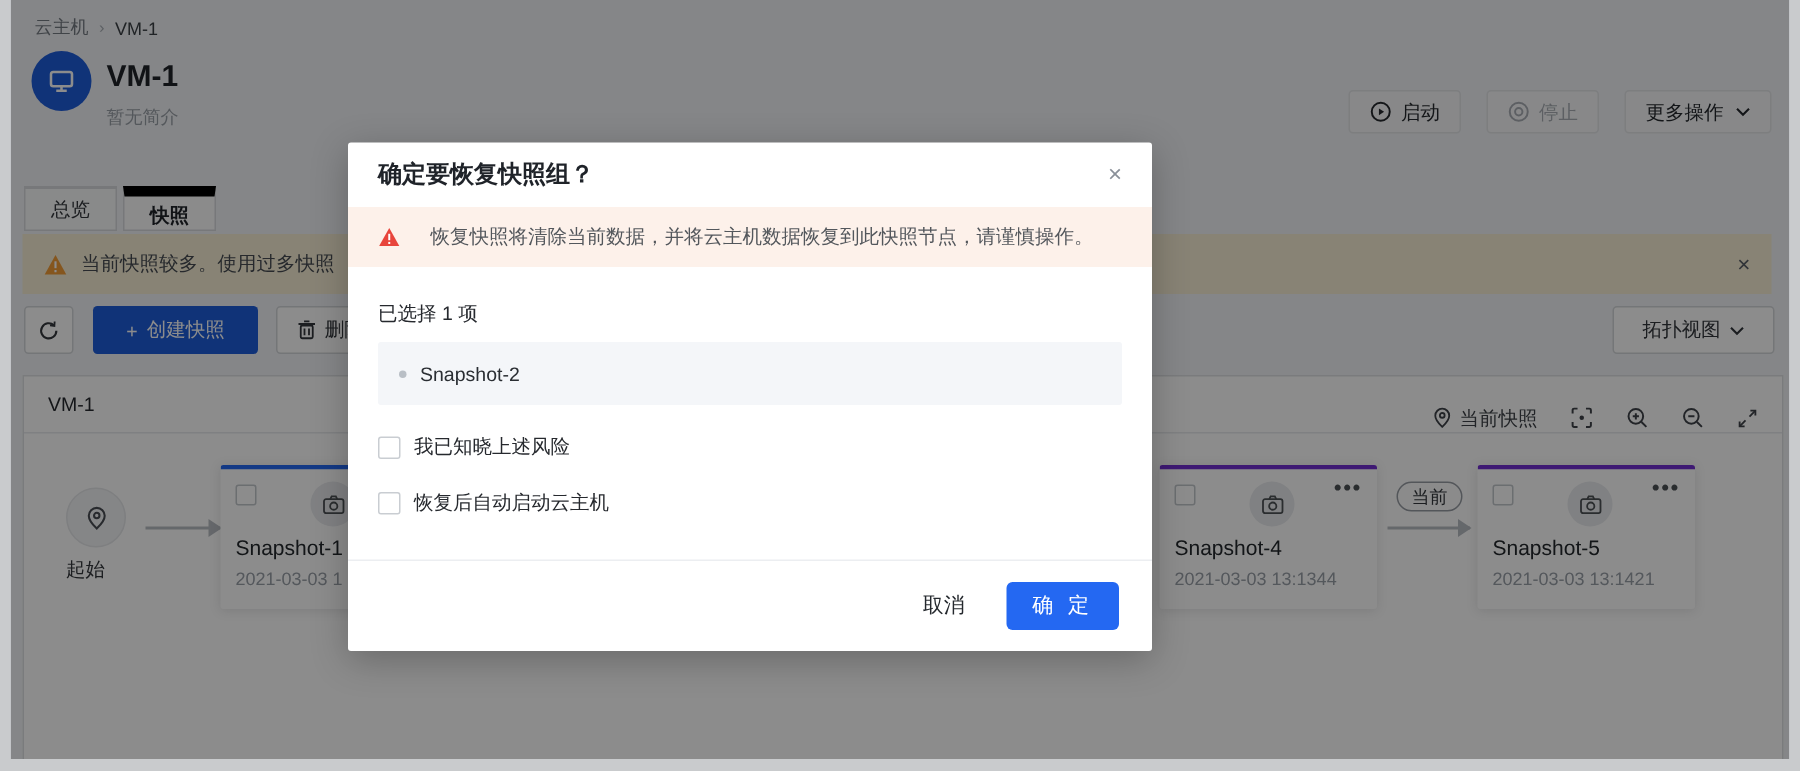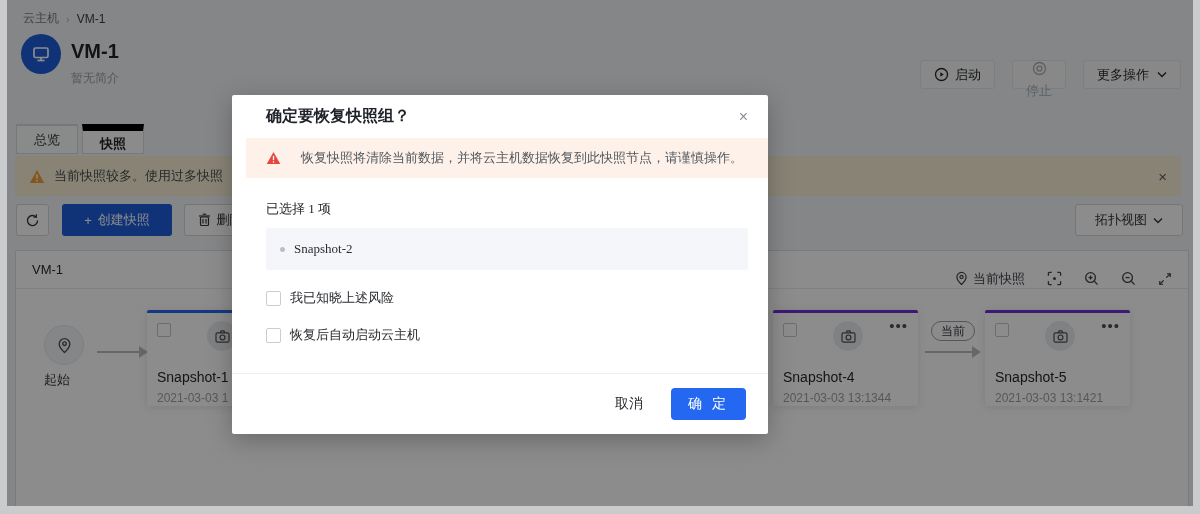--- a/index.html
+++ b/index.html
@@ -13,21 +13,21 @@
   .breadcrumb .sep { color:#a7adb5; font-size:11px; }
 
   
   .vm-avatar { position:absolute; left:14px; top:34px; width:40px; height:40px; border-radius:50%;
     background:#1e5ddb; display:flex; align-items:center; justify-content:center; color:#fff; }
   .page-title { position:absolute; left:64px; top:40px; font-size:20px; font-weight:bold; color:#1f2329; }
   .page-subtitle { position:absolute; left:64px; top:70px; font-size:12px; color:#9aa0a8; }
   .header-actions { position:absolute; right:12px; top:37px; display:flex; gap:17px;margin-top:23px; }
   .hbtn { height:29px; padding:0 13px; background:#f7f8f9; border:1px solid #e3e5e8; border-radius:3px;
     display:flex; align-items:center; gap:6px; font-size:13px; color:#26292e; cursor:pointer; }
-  .hbtn.disabled { color:#a9aeb5;flex-direction:column; }
+  .hbtn.disabled { color:#a9aeb5; }
   .hbtn .chev { margin-left:2px; }
 
   
   .tabs { position:absolute; left:9px; top:107px; display:flex; gap:4px; }
   .tab { height:30px; line-height:28px; padding:0 17px; font-size:13px; color:#34383d;
     background:#fafbfc; border:1px solid #d9dbde; border-top:2px solid #d9dbde; cursor:pointer;margin-top:17px; }
   .tab.active { background:#fdfdfe; border-top:7px solid #000000; line-height:26px; font-weight:bold; color:#1f2329; }
 
   
   .banner { position:absolute; left:8px; right:12px; top:156px; height:40px; background:#f8efd6;
@@ -59,35 +59,35 @@
   .t-arrow::after { content:""; position:absolute; right:-1px; top:-5px; border-left:9px solid #b9bdc3;
     border-top:6px solid transparent; border-bottom:6px solid transparent; }
   .snap-card { position:absolute; top:310px; width:145px; height:96px; background:#fff; border-radius:2px;
     box-shadow:0 1px 8px rgba(31,35,41,0.12); border-top:3px solid #2468f2; padding:8px 10px; }
   .snap-card.purple { border-top-color:#722ed1; }
   .card-row { display:flex; align-items:flex-start; height:32px; }
   .cbx { width:14px; height:14px; border:1px solid #c4c8cd; border-radius:2px; background:#fff; cursor:pointer; flex:none; margin-top:2px; }
   .cam-wrap { width:30px; height:30px; border-radius:50%; background:#e9ebee; color:#4e5256;
     display:flex; align-items:center; justify-content:center; margin-left:36px; }
   .card-dots { margin-left:auto; font-size:15px; letter-spacing:1px; color:#4e5256; line-height:10px; cursor:pointer; }
-  .snap-name { font-size:14px; color:#24282d; margin-top:16px; }
+  .snap-name { font-size:14px; color:#24282d; margin-top:4px; }
   .snap-date { font-size:12px; color:#9aa0a8; margin-top:6px; }
   .current-badge { position:absolute; left:924px; top:321px; height:20px; padding:0 9px; border:1px solid #989da4;
     border-radius:10px; background:#fdfdfd; font-size:12px; color:#33373c; line-height:18px; }
 
   
   .overlay { position:absolute; inset:0; background:rgba(0,0,0,0.45); z-index:10; }
   .modal { position:absolute; left:225px; top:95px; width:536px; height:339px; background:#fff; z-index:20;
-    box-shadow:0 6px 24px rgba(0,0,0,0.25); border-radius:2px;padding-left:14px; }
+    box-shadow:0 6px 24px rgba(0,0,0,0.25); border-radius:2px; }
   .modal-header { height:43px; display:flex; align-items:center; padding:0 20px; }
   .modal-title { font-size:16px; font-weight:bold; color:#1f2329; flex:1; }
   .modal-close { font-size:16px; color:#8a9099; cursor:pointer; line-height:1; }
   .modal-alert { height:40px; background:#fdf1ea; display:flex; align-items:center; gap:20px; padding:0 20px; }
   .modal-alert-text { font-size:13px; color:#53575c; }
-  .modal-body { padding:22px 20px 0 20px;font-family:Liberation Serif, serif; }
+  .modal-body { padding:22px 20px 0 20px; }
   .sel-label { font-size:13px; color:#26292e; }
   .sel-box { margin-top:10px; background:#f4f6f9; border-radius:2px; height:42px; display:flex; align-items:center; padding:0 14px; gap:9px; }
   .sel-dot { width:5px; height:5px; border-radius:50%; background:#b9bfc6; }
   .sel-name { font-size:13px; color:#2a2e33; }
   .chk-row { display:flex; align-items:center; gap:9px; margin-top:19px; cursor:pointer; }
   .chk-box { width:15px; height:15px; border:1px solid #c9cdd2; border-radius:2px; background:#fff; flex:none; }
   .chk-label { font-size:13px; color:#26292e; }
   .modal-footer { position:absolute; left:0; right:0; bottom:0; height:61px; border-top:1px solid #eceef1;
     display:flex; align-items:center; justify-content:flex-end; padding:0 22px; gap:20px; }
   .btn-cancel { font-size:14px; color:#24282d; background:none; border:none; cursor:pointer; padding:6px 8px; }

